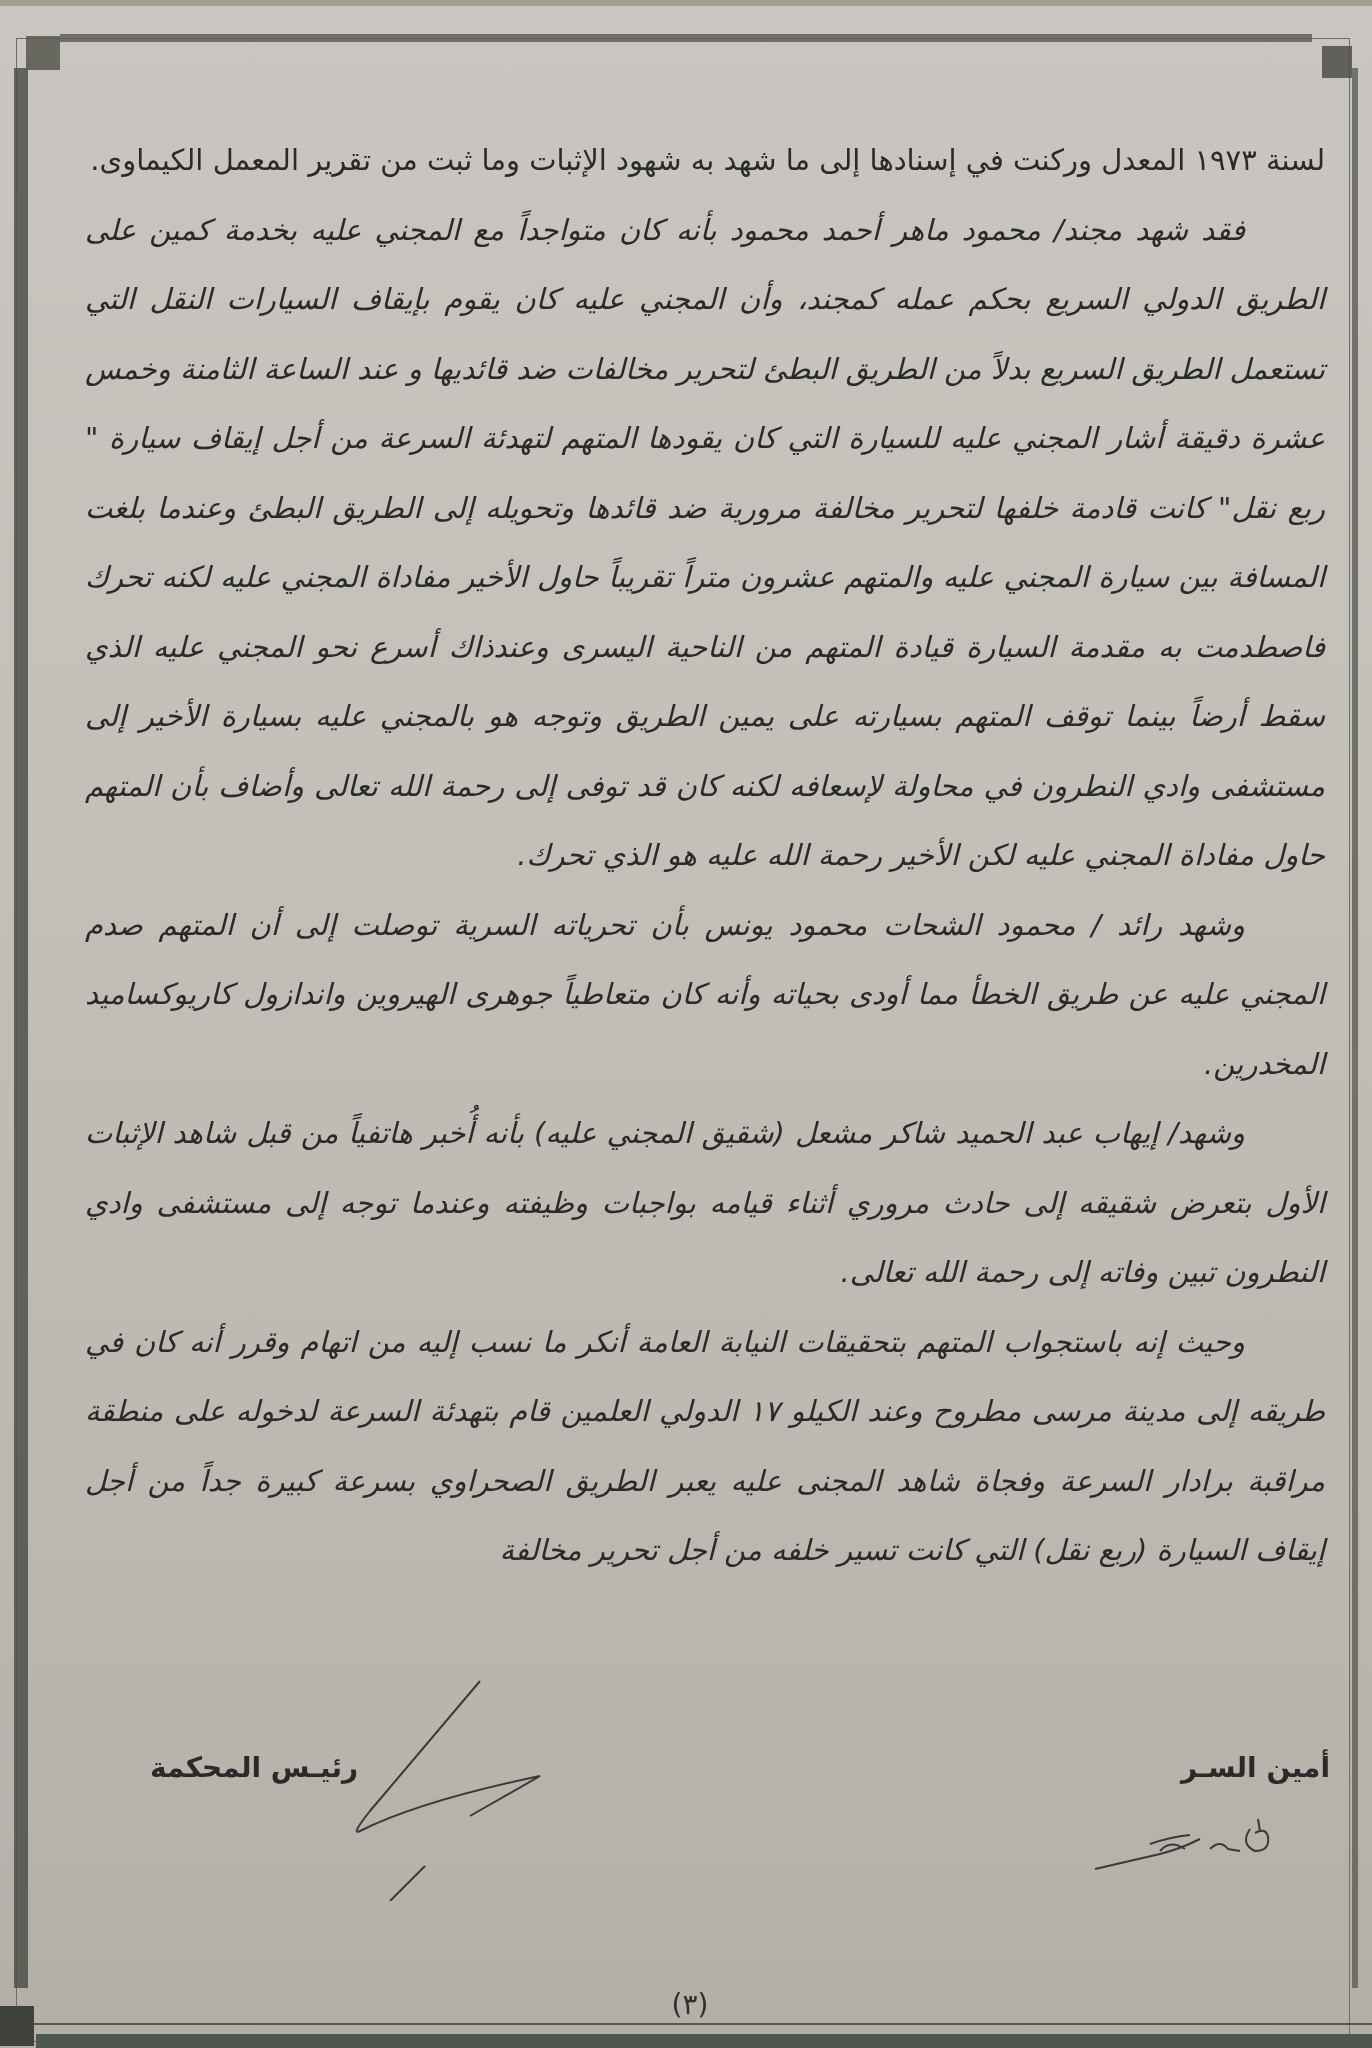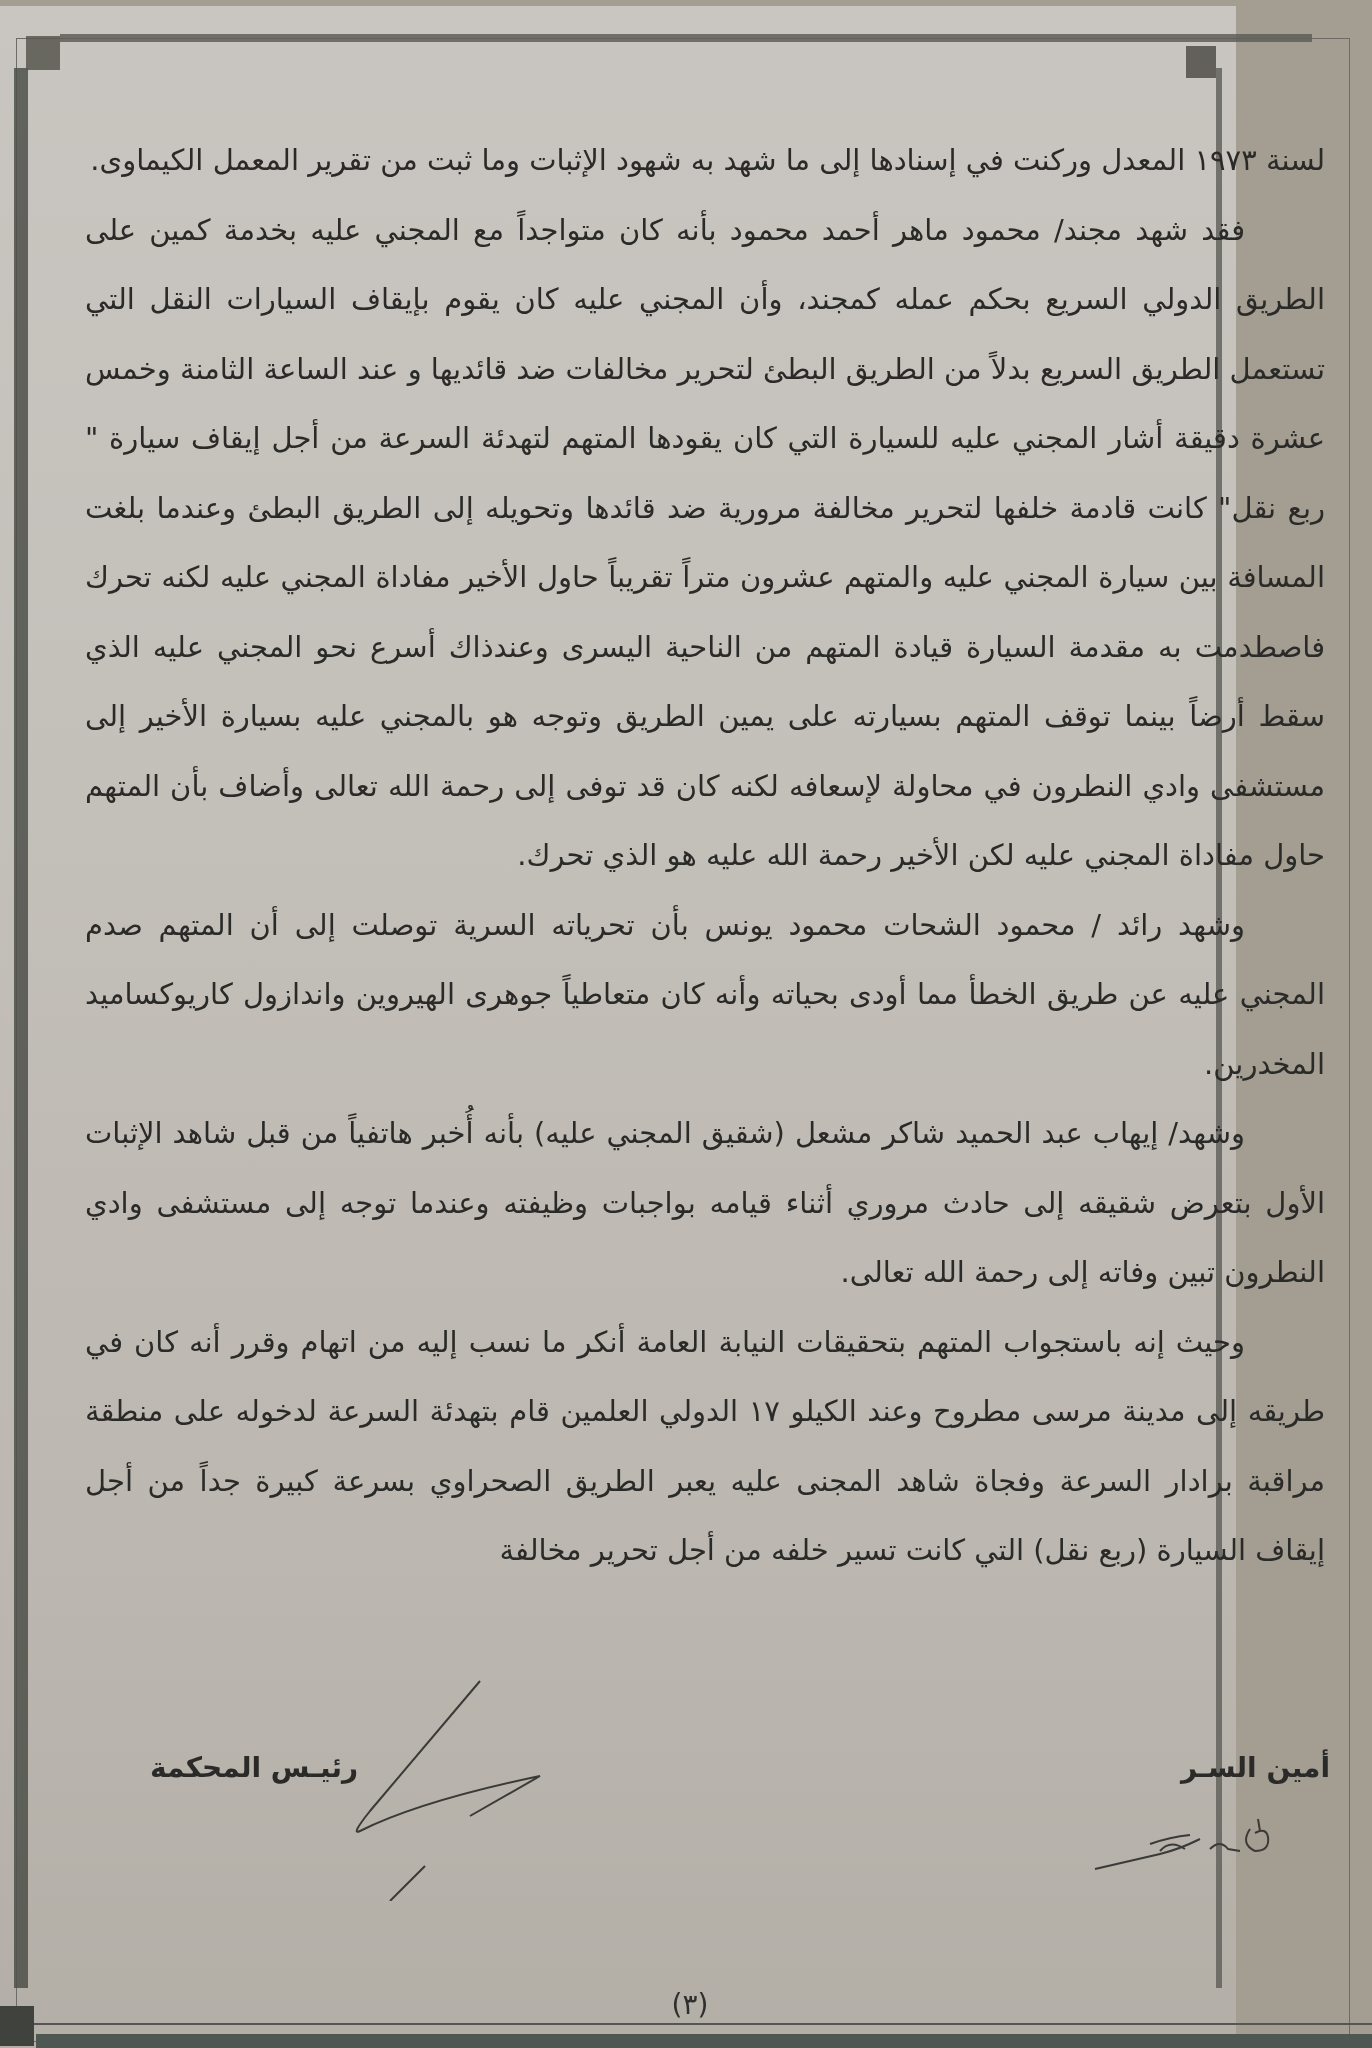--- a/index.html
+++ b/index.html
@@ -3,21 +3,21 @@
 <meta charset="utf-8">
 <style>
   html, body { margin: 0; padding: 0; }
   body {
     width: 1372px; height: 2048px; overflow: hidden;
     background: #a39d92;
     position: relative;
     font-family: "DejaVu Sans", sans-serif;
   }
   .paper {
-    position: absolute; left: 0; top: 6px; width: 1236px; height: 2042px;
+    position: absolute; left: 0; top: 6px; width: 1372px; height: 2042px;
     background: linear-gradient(180deg, #c9c6c1 0%, #c3bfb9 40%, #bcb7b0 75%, #b3aea6 100%);
   }
   
   .frame-outer {
     position: absolute; left: 16px; top: 32px; width: 1332px; height: 2002px;
     border: 1px solid #6d6b66;
   }
   .bar-top { position:absolute; left:60px; top:28px; width:1252px; height:8px; background:#5f5e59; opacity:.85; }
   .bar-left { position:absolute; left:14px; top:62px; width:14px; height:1920px; background:#4d504a; opacity:.85; }
   .bar-right { position:absolute; right:14px; top:62px; width:6px; height:1920px; background:#5c5d57; opacity:.8; }
@@ -27,21 +27,21 @@
   .corner-tr { position:absolute; right:20px; top:40px; width:30px; height:32px; background:#4f4d49; opacity:.85;}
   .corner-bl { position:absolute; left:0; top:2000px; width:34px; height:40px; background:#3f423d; }
 
   .body-text {
     position: absolute; left: 85px; top: 120px; width: 1240px;
     direction: rtl; text-align: justify;
     font-family: "DejaVu Sans", sans-serif;
     font-size: 29px; line-height: 69.5px; color: #2a2a28;
   }
   .body-text p { margin: 0; text-align-last: right; }
-  .body-text .indent { text-indent: 80px; }
+  .body-text .indent { text-indent: 80px; font-style: italic; }
 
   .signatures {
     position: absolute; left: 150px; top: 1745px; width: 1180px; height: 120px;
     direction: rtl;
   }
   .sig-label {
     position: absolute; top: 0; font-size: 28px; font-weight: bold; color: #2a2a28;
     font-family: "DejaVu Sans", sans-serif;
   }
   .sig-secretary { right: 0; }

